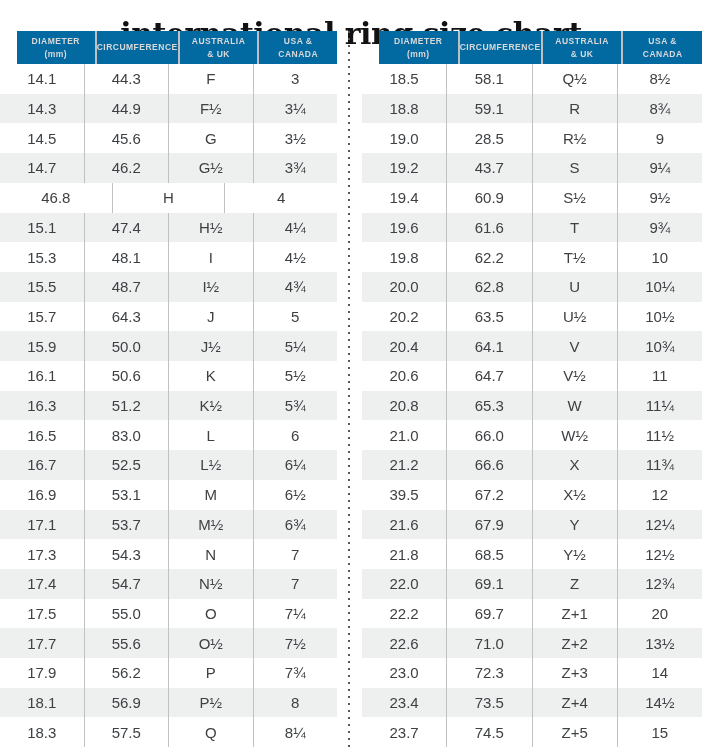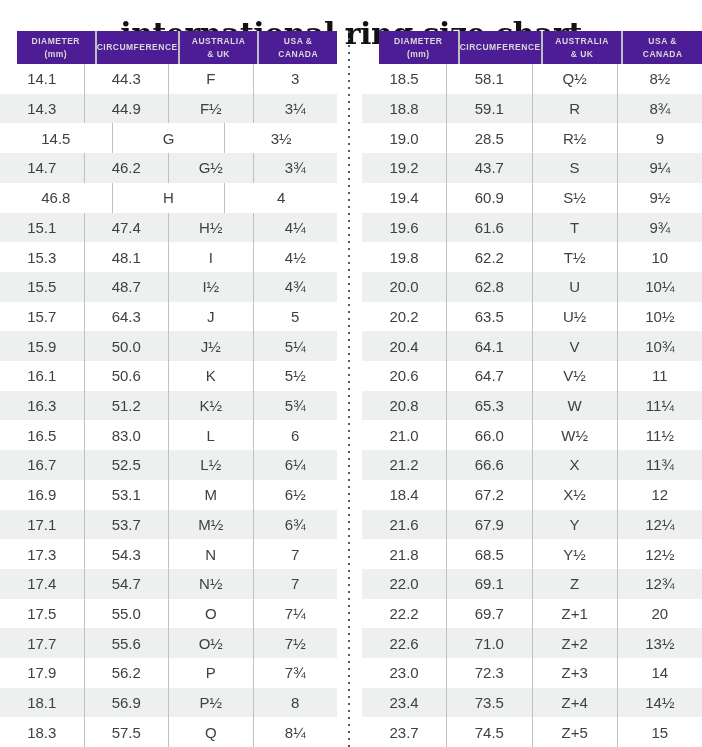--- a/index.html
+++ b/index.html
@@ -33,21 +33,21 @@
   .divider-gap { width: 25px; position: relative; }
   .dotted-divider {
     position: absolute;
     left: 11px; top: 0; bottom: 0;
     width: 2px;
     background: repeating-linear-gradient(to bottom, #57585a 0 2px, transparent 2px 7px);
   }
   .thead {
     display: flex;
     height: 33px;
-    background: #4c1d95;
+    background: #0369a1;
     flex: 0 0 33px;
     margin-left: 17px;
   }
   .th {
     flex: 1 1 0;
     display: flex; align-items: center; justify-content: center;
     text-align: center;
     color: #d9d9d9;
     font-size: 8.5px;
     font-weight: bold;
@@ -97,20 +97,21 @@
 
         <div class="tr">
           <div class="td">14.3</div>
           <div class="td">44.9</div>
           <div class="td">F½</div>
           <div class="td">3¼</div>
         </div>
 
         <div class="tr">
           <div class="td">14.5</div>
+          <div class="td">45.6</div>
           <div class="td">G</div>
           <div class="td">3½</div>
         </div>
 
         <div class="tr">
           <div class="td">14.7</div>
           <div class="td">46.2</div>
           <div class="td">G½</div>
           <div class="td">3¾</div>
         </div>
@@ -357,21 +358,21 @@
         </div>
 
         <div class="tr">
           <div class="td">21.2</div>
           <div class="td">66.6</div>
           <div class="td">X</div>
           <div class="td">11¾</div>
         </div>
 
         <div class="tr">
-          <div class="td">18.4</div>
+          <div class="td">39.5</div>
           <div class="td">67.2</div>
           <div class="td">X½</div>
           <div class="td">12</div>
         </div>
 
         <div class="tr">
           <div class="td">21.6</div>
           <div class="td">67.9</div>
           <div class="td">Y</div>
           <div class="td">12¼</div>

